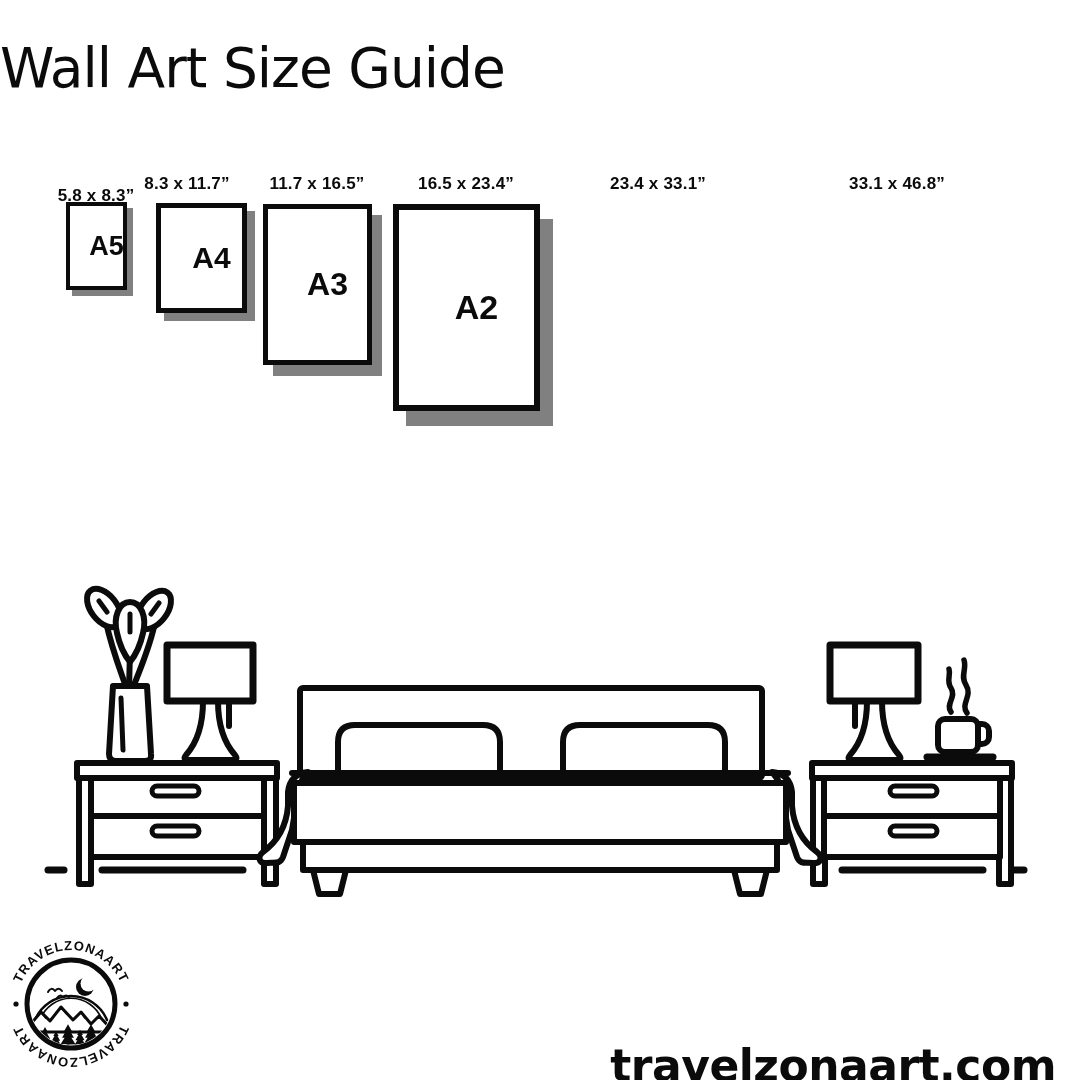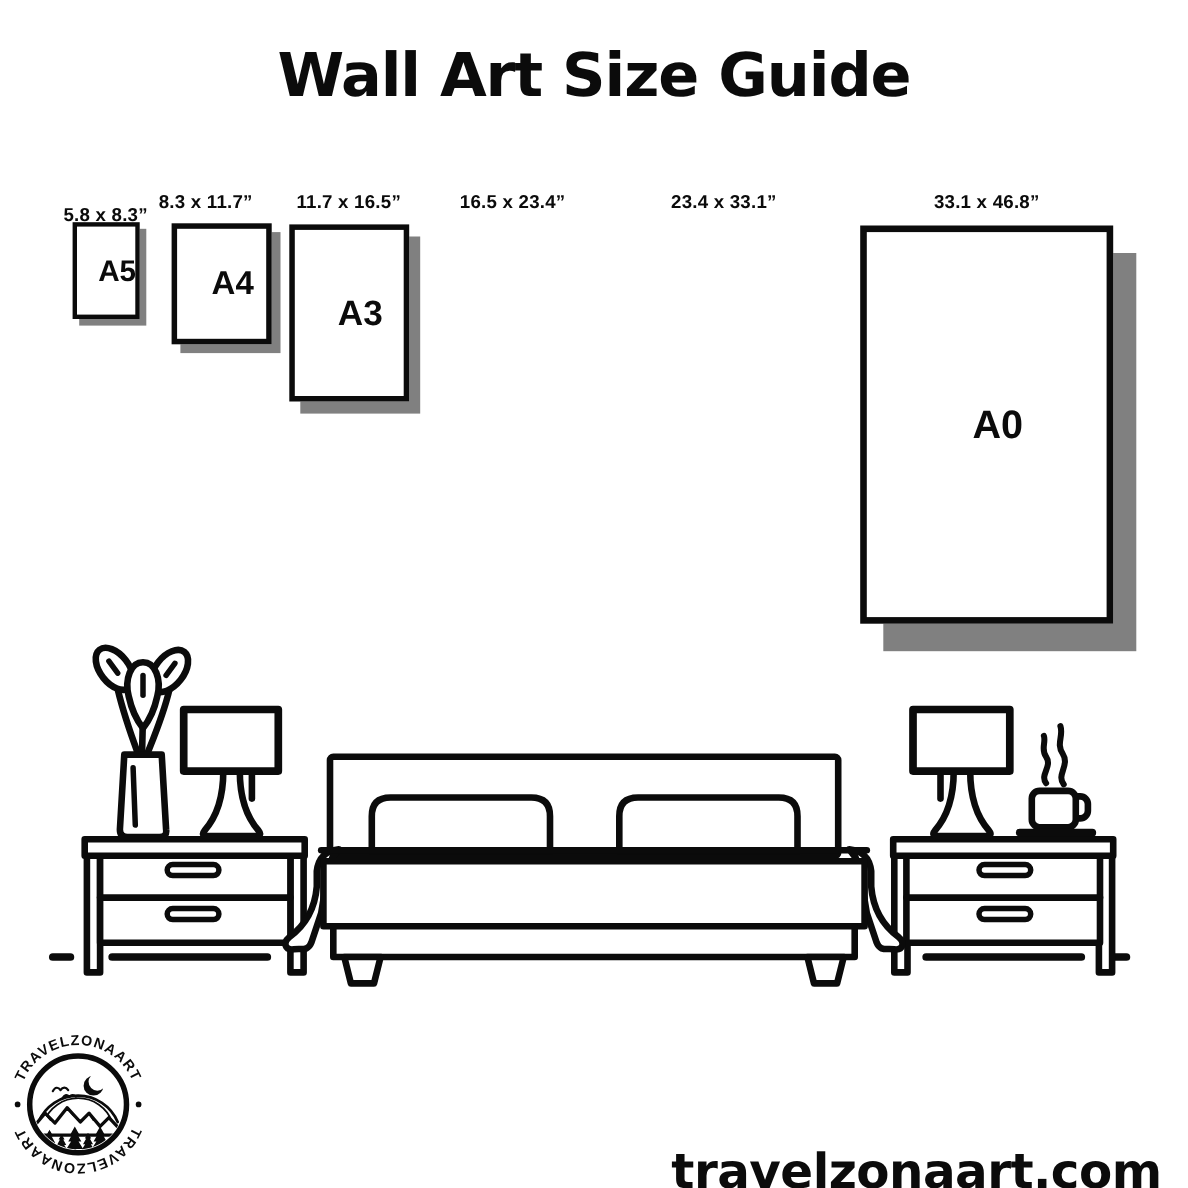--- a/index.html
+++ b/index.html
@@ -1,21 +1,21 @@
 <!DOCTYPE html>
 <html><head>
 <meta charset="utf-8">
 <style>
   html,body{margin:0;padding:0;}
   body{width:1080px;height:1080px;background:#ffffff;position:relative;overflow:hidden;
        font-family:"Liberation Sans",sans-serif;color:#0b0b0b;}
 
   
-  .title{position:absolute;left:0;right:0;top:36px;text-align:center;
-         font-family:"DejaVu Sans",sans-serif;font-weight:bold;font-size:55px;
+  .title{position:absolute;left:0;right:0;top:36px;text-align:left;
+         font-family:"DejaVu Sans",sans-serif;font-weight:normal;font-size:55px;
          letter-spacing:-1px;color:#0b0b0b;}
 
   
   .size-guide{position:absolute;left:0;top:0;width:1080px;height:620px;}
   .dims{position:absolute;top:174px;transform:translateX(-50%);white-space:nowrap;
         font-weight:bold;font-size:17px;letter-spacing:.2px;color:#0b0b0b;}
   .paper{position:absolute;background:#ffffff;border:5px solid #0b0b0b;box-sizing:border-box;
          display:flex;align-items:center;justify-content:center;
          font-weight:bold;color:#0b0b0b;padding-left:20px;}
   .p-a5{left:66px; top:202px;width:61px; height:88px; border-width:4px;font-size:27px;box-shadow:6px 6px 0 #808080;}
@@ -48,22 +48,22 @@
 
   <div class="paper p-a5">
       <span>A5</span>
     </div>
   <div class="paper p-a4">
       <span>A4</span>
     </div>
   <div class="paper p-a3">
       <span>A3</span>
     </div>
-  <div class="paper p-a0">
-      <span>A0</span>
+  <div class="paper p-a2">
+      <span>A2</span>
     </div>
 </div>
 
 <svg class="scene" viewBox="0 0 1080 1080" fill="none" stroke="#0b0b0b" stroke-linecap="round" stroke-linejoin="round">
 
   <g stroke-width="7">
     <line x1="48" y1="870" x2="64" y2="870"></line>
     <line x1="1008" y1="870" x2="1024" y2="870"></line>
   </g>
 

